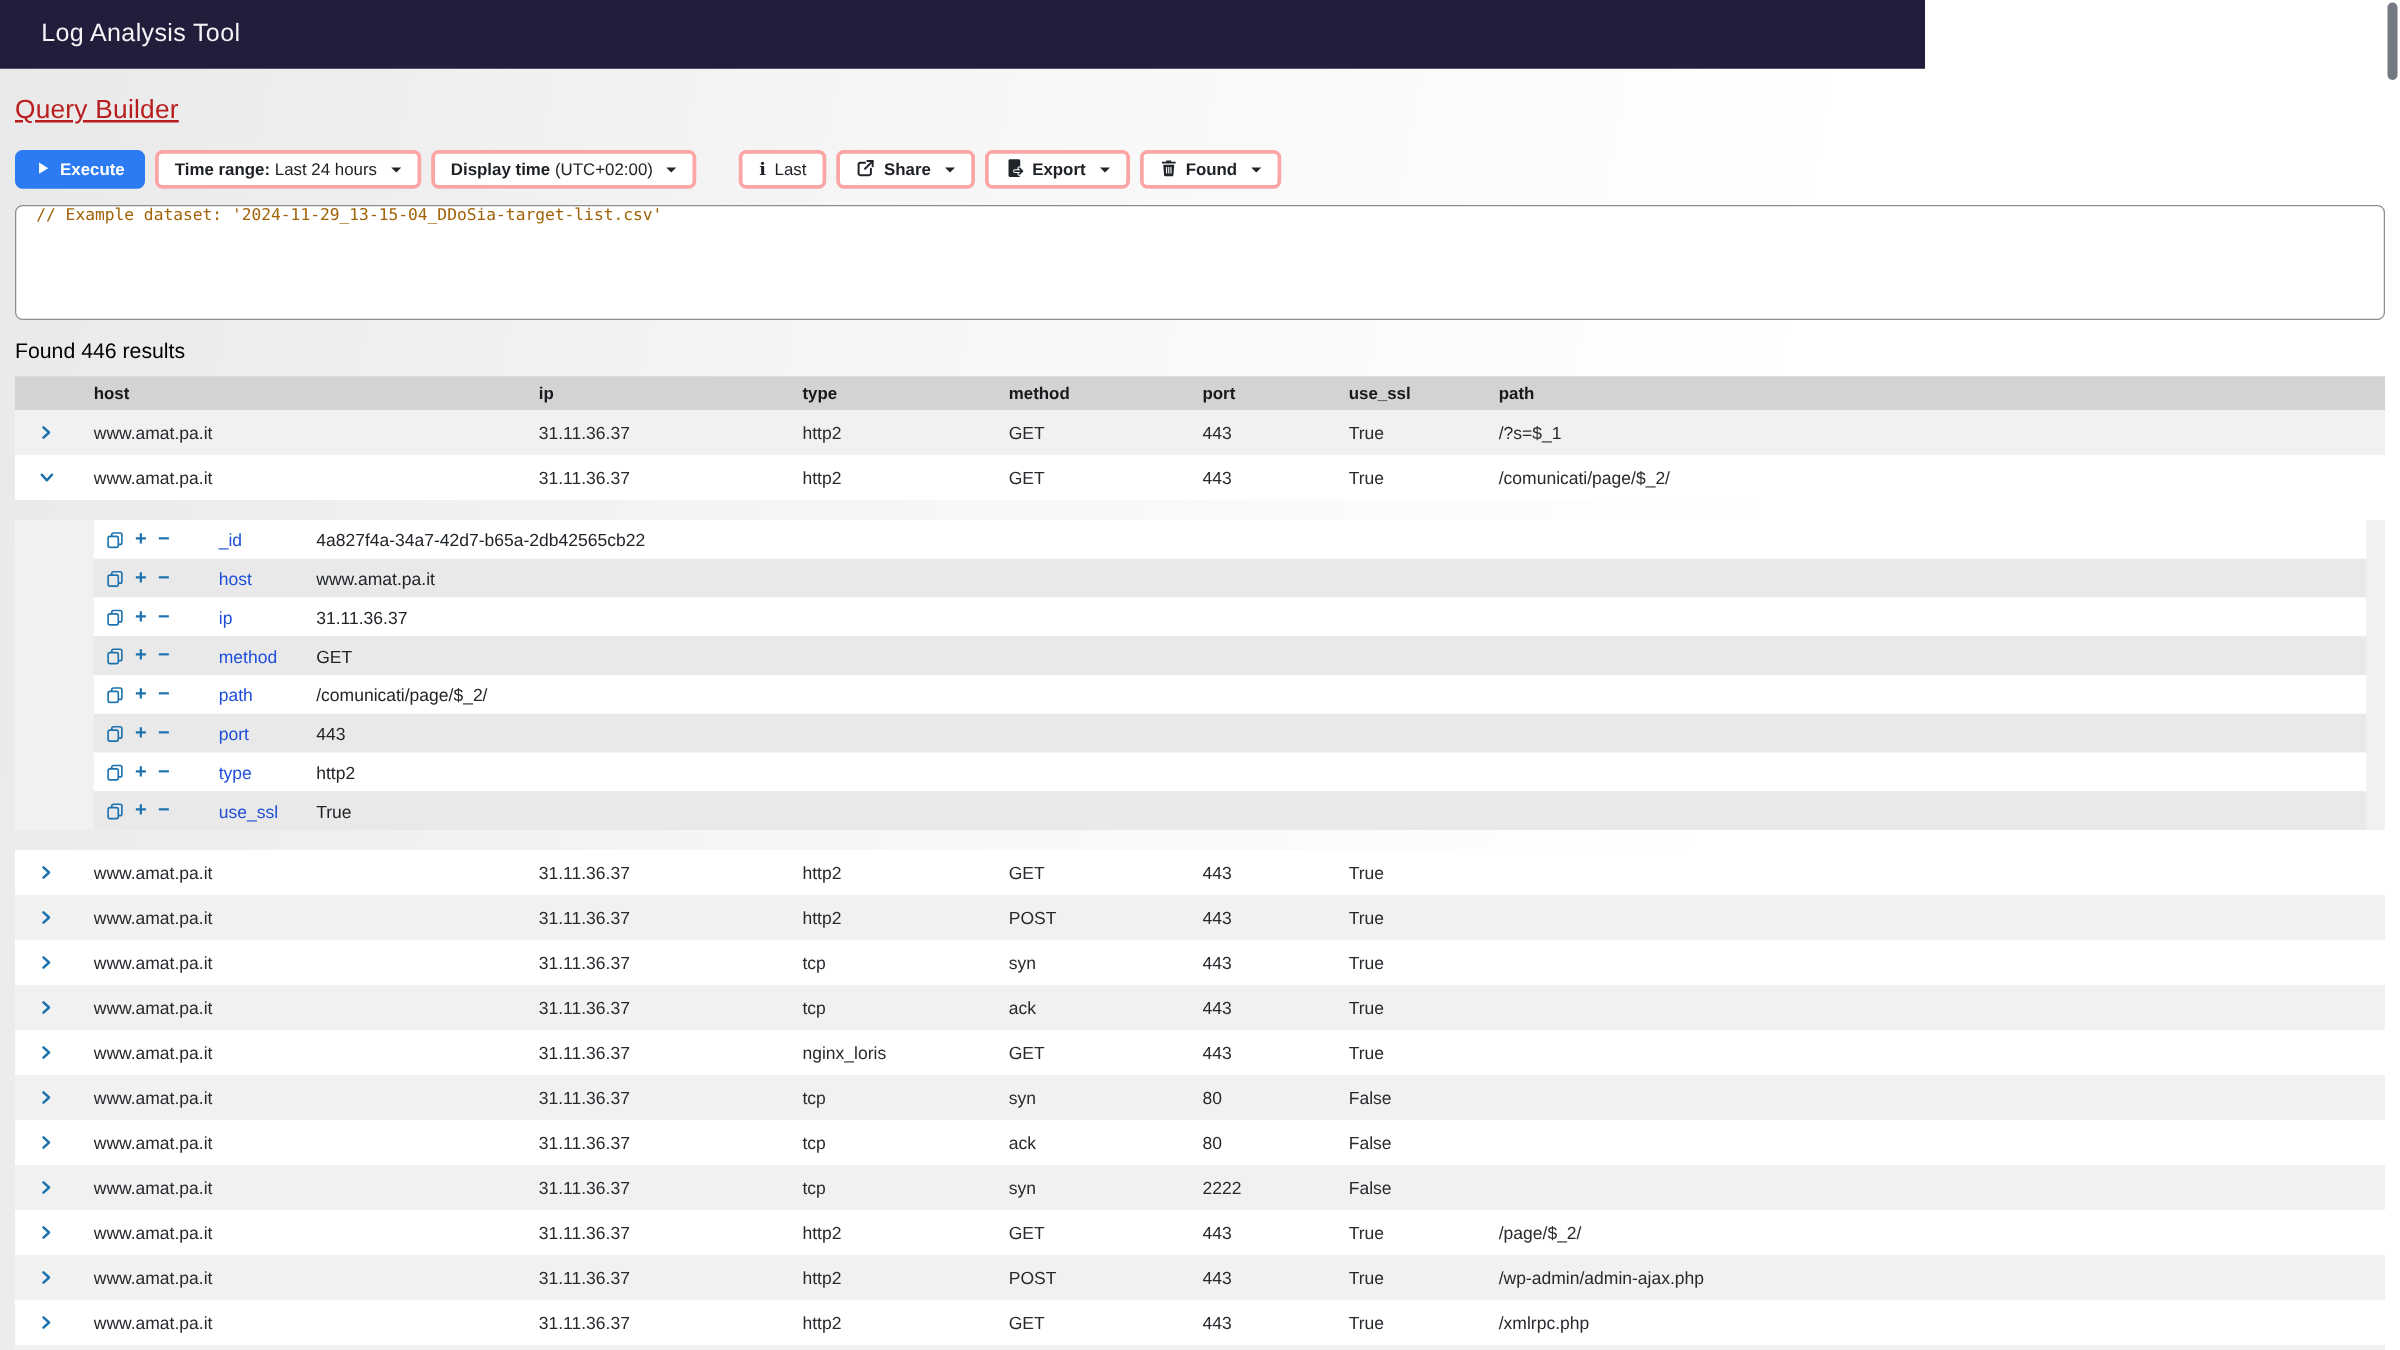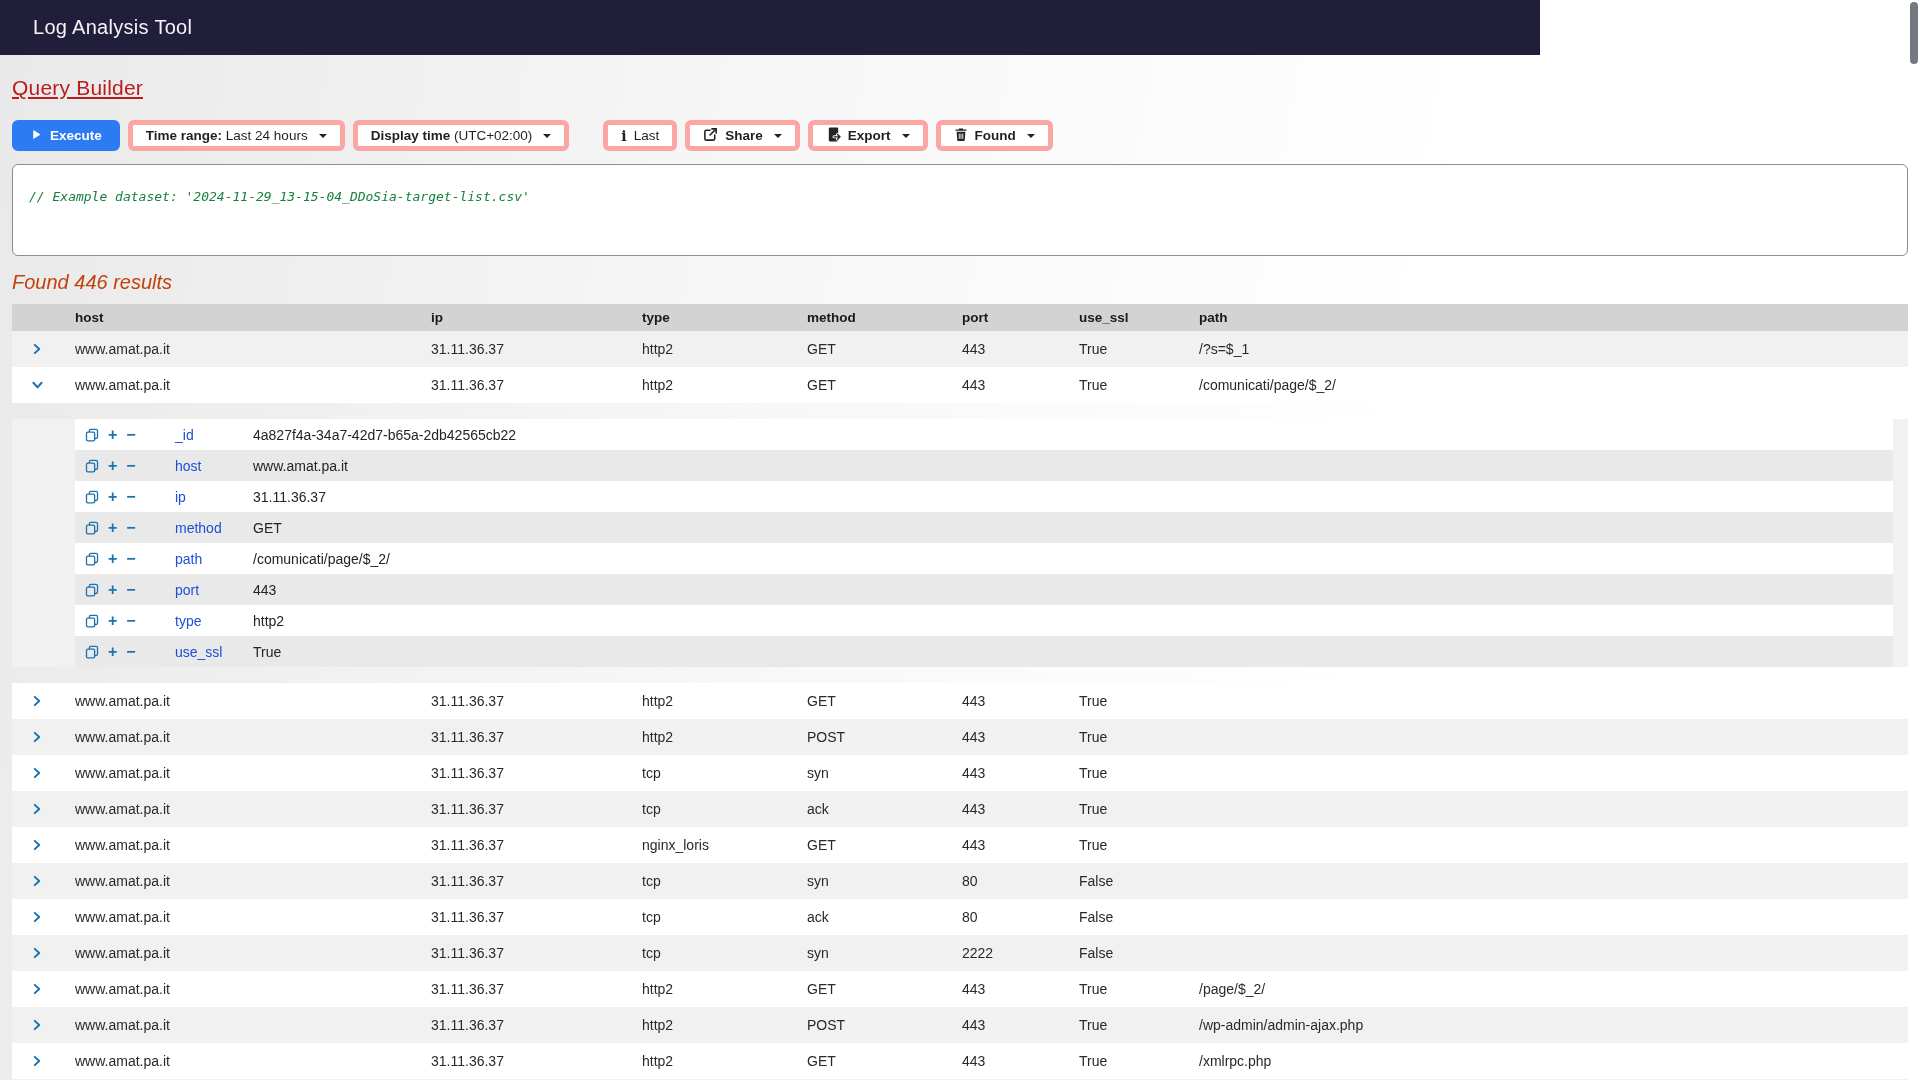--- a/index.html
+++ b/index.html
@@ -17,37 +17,37 @@
   .navbar-title { color:#f4f4f8; font-size:20px; font-weight:400; letter-spacing:.3px; }
   .scroll-gutter { position:fixed; top:0; right:0; width:12px; height:1080px; background:#ffffff; }
   .scroll-thumb { position:absolute; top:2px; left:2px; width:8px; height:62px; background:#747981; border-radius:4px; }
 
   .content { padding:0 12px; width:1920px; }
   .page-heading { font-size:21px; font-weight:500; color:#b91c1c; margin:21px 0 0 0; letter-spacing:.2px;text-decoration:underline; }
 
   .toolbar { display:flex; align-items:center; gap:8px; margin-top:20px; }
   .btn {
     height:31px; display:inline-flex; align-items:center; gap:7px;
-    padding:0 13px; background:#ffffff; border:5px solid #fca5a5; border-radius:6px;
+    padding:0 13px; background:#ffffff; border:3px solid #fca5a5; border-radius:6px;
     font-size:13.5px; color:#1d2125; cursor:pointer; white-space:nowrap; font-family:inherit;justify-content:flex-end;
   }
   .btn-primary { background:#2c7bf2; border-color:#2c7bf2; color:#ffffff; font-weight:700; }
   .btn .lbl-bold { font-weight:700; }
   .caret { display:inline-block; width:0; height:0; border-left:4px solid transparent;
     border-right:4px solid transparent; border-top:4.5px solid #212529; margin-left:4px; }
   .guide-btn { margin-left:26px; }
   .info-glyph { font-family:"DejaVu Serif","Liberation Serif",serif; font-weight:700; font-size:14px; }
 
   .query-editor {
     margin-top:13px; display:block; width:1896px; height:92px;
-    border:1px solid #8d8d8d; border-radius:6px; padding:24px 16px;
-    font-family:"DejaVu Sans Mono","Liberation Mono",monospace; font-size:13px; color:#15803d;
-    resize:none; background:#fff; outline:none;font-style:italic;
+    border:1px solid #8d8d8d; border-radius:6px; padding:0 16px;
+    font-family:"DejaVu Sans Mono","Liberation Mono",monospace; font-size:13px; color:#a16207;
+    resize:none; background:#fff; outline:none;
   }
-  .results-summary { margin:15px 0 10px 0; font-size:20px; color:#c2410c;font-style:italic; }
+  .results-summary { margin:15px 0 10px 0; font-size:17px; color:#000000; }
 
   .table { width:1896px; }
   .grid-cols { display:grid; grid-template-columns:63px 356px 211px 165px 155px 117px 120px auto; align-items:center; }
   .thead { background:#d3d3d3; height:27px; font-weight:700; font-size:13.5px; color:#17191c; }
   .trow { height:36px; font-size:14px; color:#26292d; background:#ffffff; cursor:pointer; }
   .trow.stripe { background:#f1f1f1; }
   .chev-cell { padding-left:19px; display:flex; align-items:center; }
   .chev-cell svg { display:block; }
 
   .detail-wrap { background:#ffffff; }

